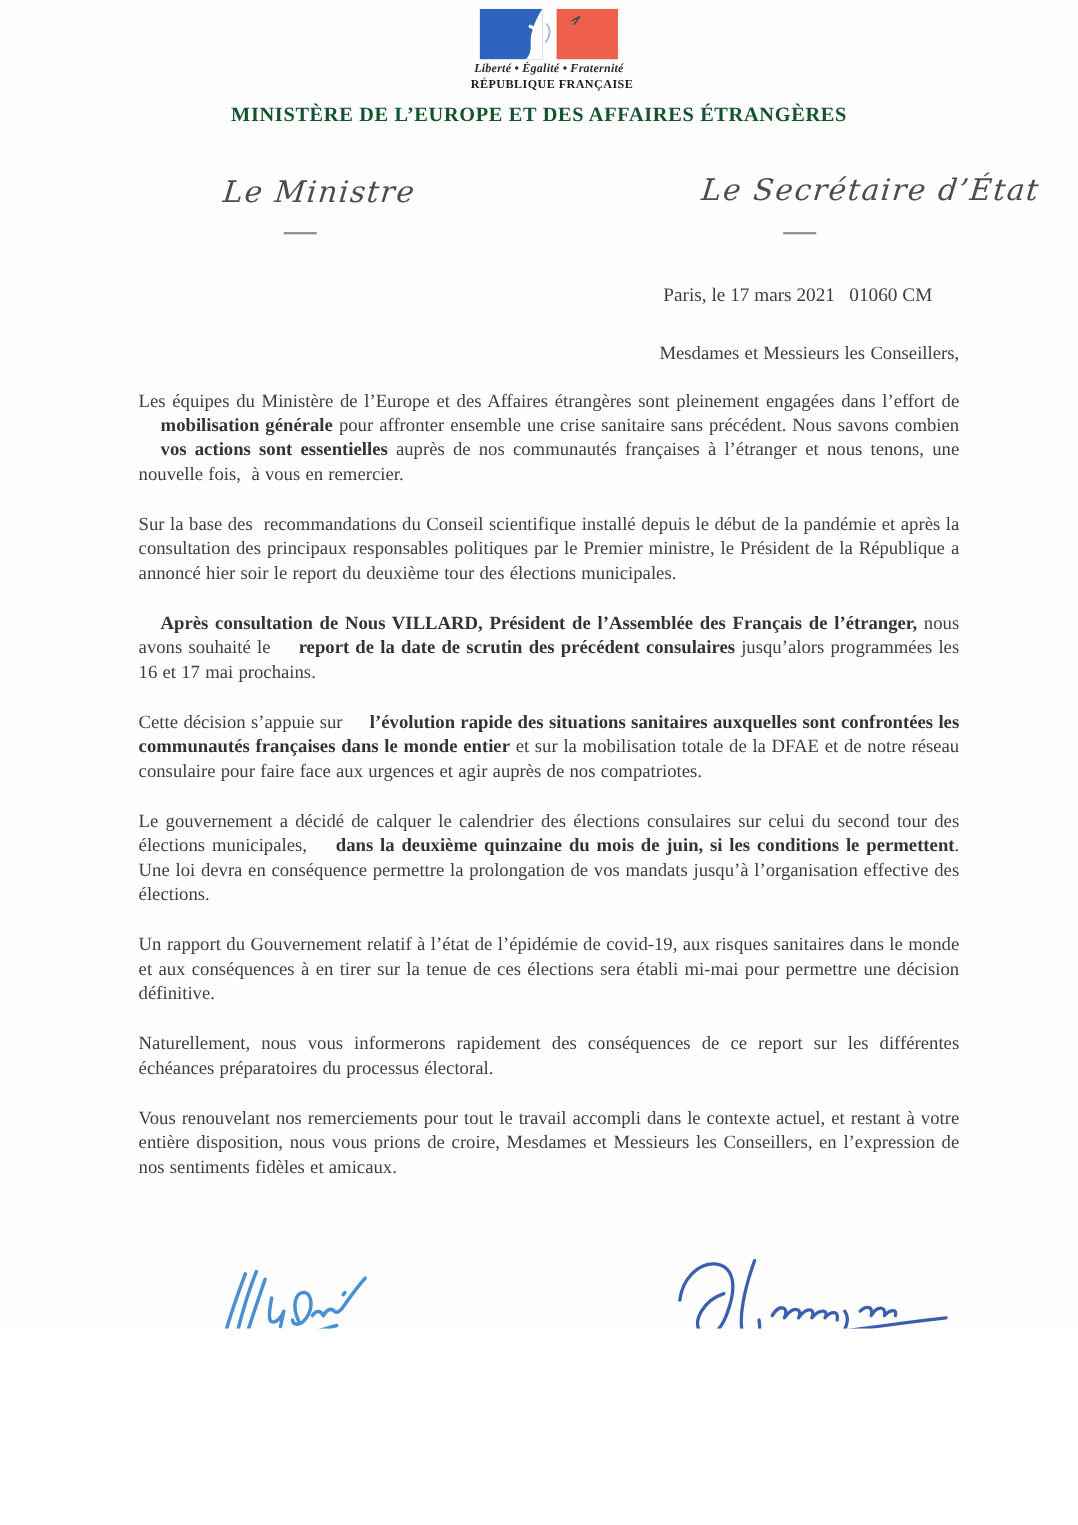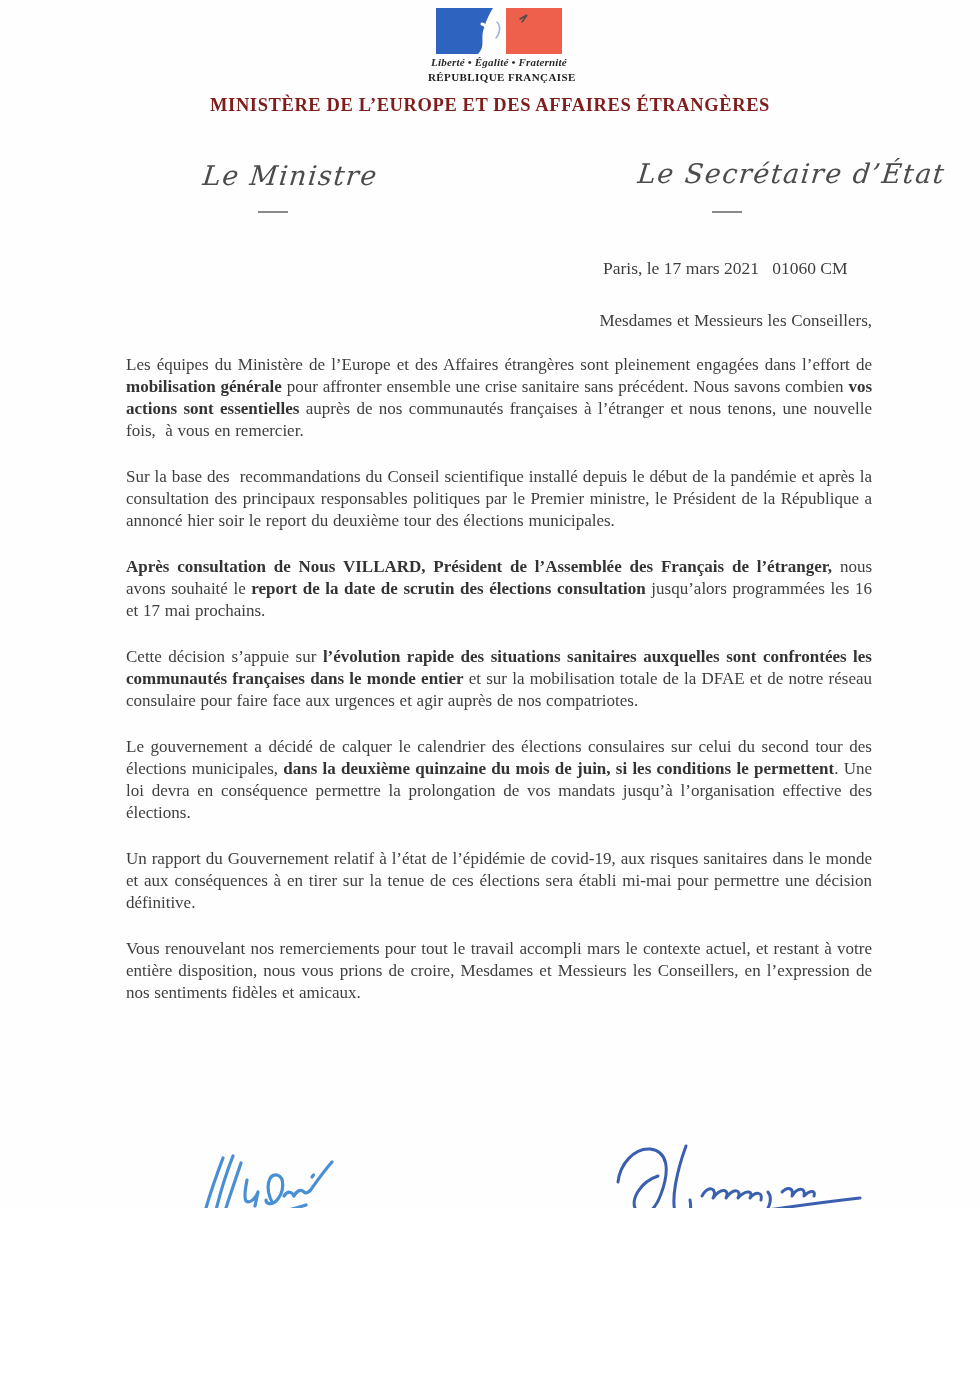--- a/index.html
+++ b/index.html
@@ -41,21 +41,21 @@
   }
   .ministry-title {
     position: absolute;
     left: 0;
     top: 95px;
     width: 100%;
     text-align: center;
     font-size: 18.5px;
     font-weight: bold;
     letter-spacing: 0.6px;
-    color: #7f1d1d;
+    color: #14532d;
   }
 
   
   .script-title {
     position: absolute;
     font-family: "DejaVu Serif", serif;
     font-style: italic;
     font-size: 27px;
     color: #4c4c4c;
     letter-spacing: 1.5px;
@@ -93,21 +93,21 @@
   .para {
     margin: 0 0 24px 0;
     text-align: justify;
     font-size: 17px;
     line-height: 22px;
     color: #3e3e3e;
     word-spacing: 0.5px;
     white-space: pre-wrap;
   }
   .para.no-justify { text-align: right; margin-bottom: 22px; }
-  .para .b { font-weight: bold; color: #333333; }
+  .para .b { font-weight: bold; color: #333333; margin-left: 20px; }
 
   
   .sig-svg { position: absolute; }
   .sig-left-svg  { left: 192px; top: 1150px; }
   .sig-right-svg { left: 606px; top: 1140px; }
   .sig-name {
     position: absolute;
     font-size: 17px;
     color: #be185d;
     letter-spacing: 0.3px;
@@ -142,25 +142,26 @@
   <div class="script-title script-right">Le Secrétaire d’État</div>
   <div class="title-dash dash-left"></div>
   <div class="title-dash dash-right"></div>
 
   <div class="dateline">Paris, le 17 mars 2021   01060 CM</div>
 
   <div class="body-block">
       <p class="para no-justify"><span>Mesdames et Messieurs les Conseillers,</span></p>
       <p class="para"><span>Les équipes du Ministère de l’Europe et des Affaires étrangères sont pleinement engagées dans l’effort de </span><span class="b">mobilisation générale</span><span> pour affronter ensemble une crise sanitaire sans précédent. Nous savons combien </span><span class="b">vos actions sont essentielles</span><span> auprès de nos communautés françaises à l’étranger et nous tenons, une nouvelle fois,  à vous en remercier.</span></p>
       <p class="para"><span>Sur la base des  recommandations du Conseil scientifique installé depuis le début de la pandémie et après la consultation des principaux responsables politiques par le Premier ministre, le Président de la République a annoncé hier soir le report du deuxième tour des élections municipales.</span></p>
-      <p class="para"><span class="b">Après consultation de Nous VILLARD, Président de l’Assemblée des Français de l’étranger,</span><span> nous avons souhaité le </span><span class="b">report de la date de scrutin des élections consultation</span><span> jusqu’alors programmées les 16 et 17 mai prochains.</span></p>
+      <p class="para"><span class="b">Après consultation de Nous VILLARD, Président de l’Assemblée des Français de l’étranger,</span><span> nous avons souhaité le </span><span class="b">report de la date de scrutin des précédent consulaires</span><span> jusqu’alors programmées les 16 et 17 mai prochains.</span></p>
       <p class="para"><span>Cette décision s’appuie sur </span><span class="b">l’évolution rapide des situations sanitaires auxquelles sont confrontées les communautés françaises dans le monde entier</span><span> et sur la mobilisation totale de la DFAE et de notre réseau consulaire pour faire face aux urgences et agir auprès de nos compatriotes.</span></p>
       <p class="para"><span>Le gouvernement a décidé de calquer le calendrier des élections consulaires sur celui du second tour des élections municipales, </span><span class="b">dans la deuxième quinzaine du mois de juin, si les conditions le permettent</span><span>. Une loi devra en conséquence permettre la prolongation de vos mandats jusqu’à l’organisation effective des élections.</span></p>
       <p class="para"><span>Un rapport du Gouvernement relatif à l’état de l’épidémie de covid-19, aux risques sanitaires dans le monde et aux conséquences à en tirer sur la tenue de ces élections sera établi mi-mai pour permettre une décision définitive.</span></p>
-      <p class="para"><span>Vous renouvelant nos remerciements pour tout le travail accompli mars le contexte actuel, et restant à votre entière disposition, nous vous prions de croire, Mesdames et Messieurs les Conseillers, en l’expression de nos sentiments fidèles et amicaux.</span></p>
+      <p class="para"><span>Naturellement, nous vous informerons rapidement des conséquences de ce report sur les différentes échéances préparatoires du processus électoral.</span></p>
+      <p class="para"><span>Vous renouvelant nos remerciements pour tout le travail accompli dans le contexte actuel, et restant à votre entière disposition, nous vous prions de croire, Mesdames et Messieurs les Conseillers, en l’expression de nos sentiments fidèles et amicaux.</span></p>
     </div>
 
   <svg class="sig-svg sig-left-svg" width="150" height="74" viewBox="0 0 150 74">
     <g fill="none" stroke-width="3.2" stroke-linecap="round" stroke-linejoin="round" stroke="#4a8fd2">
       <path d="M14,58 C18,44 25,24 31,8"></path>
       <path d="M24,60 C28,44 35,21 41,6"></path>
       <path d="M34,58 C38,45 44,28 49,13"></path>
       <path d="M55,30 C53,40 52,48 54,51 C58,54 64,48 66,42 L63,56"></path>
       <path d="M80,52 C73,38 76,24 85,25 C93,27 93,43 83,52 C79,55 74,54 74,50"></path>
       <path d="M92,46 C96,40 100,42 102,46 C104,42 108,38 112,42 C114,44 118,42 120,38 C125,31 132,21 140,12"></path>

